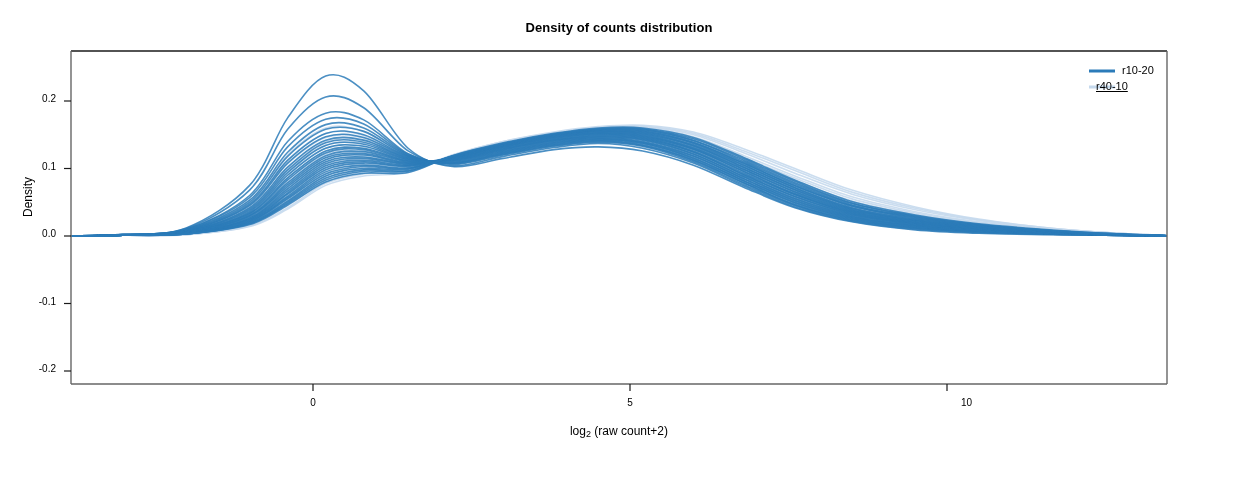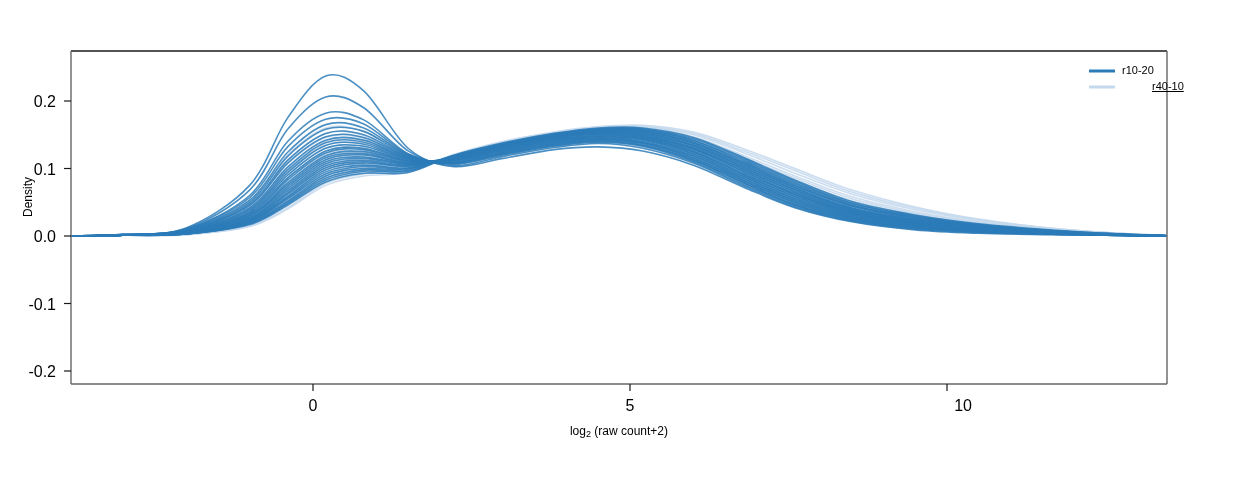--- a/index.html
+++ b/index.html
@@ -52,21 +52,21 @@
     top: 190px;
     width: 100px;
     text-align: center;
     font-size: 12px;
     color: #000000;
     transform: rotate(-90deg);
     transform-origin: 50% 50%;
   }
   .tick-label {
     position: absolute;
-    font-size: 16px;
+    font-size: 10px;
     color: #000000;
     white-space: nowrap;
   }
   .tick-label.y {
     text-align: right;
   }
   .tick-label.x {
     text-align: center;
   }
   .legend-label {
@@ -81,20 +81,21 @@
     top: 0;
     width: 1238px;
     height: 500px;
   }
 </style>
 </head>
 <body>
 
 <div id="figure">
 
+  <div class="chart-title">Density of counts distribution</div>
 
   <svg class="plot-svg" viewBox="0 0 1238 500" preserveAspectRatio="none">
     <defs>
         <clipPath id="plotclip">
           <rect x="71" y="51" width="1096" height="333"></rect>
         </clipPath>
       </defs>
       <g id="plot-layer" clip-path="url(#plotclip)">
         <g>
           <path d="M 72.08 236.00 C 80.53 235.78, 103.78 235.66, 122.80 234.65 C 141.82 233.64, 165.07 235.55, 186.20 229.93 C 207.33 224.30, 232.69 213.39, 249.60 200.90 C 266.51 188.41, 274.96 167.15, 287.64 155.00 C 300.32 142.85, 313.00 131.94, 325.68 128.00 C 338.36 124.06, 349.98 126.65, 363.72 131.38 C 377.46 136.10, 393.31 150.95, 408.10 156.35 C 422.89 161.75, 436.63 164.23, 452.48 163.78 C 468.33 163.32, 486.29 156.69, 503.20 153.65 C 520.11 150.61, 538.07 147.46, 553.92 145.55 C 569.77 143.64, 583.51 141.95, 598.30 142.18 C 613.09 142.40, 626.83 143.75, 642.68 146.90 C 658.53 150.05, 676.49 155.11, 693.40 161.07 C 710.31 167.04, 727.21 175.70, 744.12 182.68 C 761.03 189.65, 776.88 197.08, 794.84 202.93 C 812.80 208.78, 831.82 213.84, 851.90 217.78 C 871.98 221.71, 894.17 224.41, 915.30 226.55 C 936.43 228.69, 957.57 229.47, 978.70 230.60 C 999.83 231.72, 1020.97 232.63, 1042.10 233.30 C 1063.23 233.98, 1083.31 234.20, 1105.50 234.65 C 1127.69 235.10, 1163.62 235.78, 1175.24 236.00" fill="none" stroke="#c5d9ed" stroke-width="1.6" stroke-linecap="round" stroke-opacity="0.9"></path>
@@ -174,20 +175,20 @@
       <div class="tick-label y" style="left: 11px; top: 160.5px; width: 45px;">0.1</div>
       <div class="tick-label y" style="left: 11px; top: 228px; width: 45px;">0.0</div>
       <div class="tick-label y" style="left: 11px; top: 295.5px; width: 45px;">-0.1</div>
       <div class="tick-label y" style="left: 11px; top: 363px; width: 45px;">-0.2</div>
       <div class="tick-label x" style="left: 288px; top: 397px; width: 50px;">0</div>
       <div class="tick-label x" style="left: 605px; top: 397px; width: 50px;">5</div>
       <div class="tick-label x" style="left: 922px; top: 397px; width: 50px; text-align: right;">10</div>
     </div>
   <div id="legend-text-layer">
       <div class="legend-label" style="left: 1122px; top: 64px;">r10-20</div>
-      <div class="legend-label" style="left: 1152px; top: 80px; text-decoration: underline;">r40-10</div>
+      <div class="legend-label" style="left: 1096px; top: 80px; text-decoration: underline;">r40-10</div>
     </div>
 
   <div class="axis-label-y">Density</div>
 
   <div class="axis-label-x"><span>log</span><sub>2</sub><span> (raw count+2)</span></div>
 
 </div>
 
 </body></html>

